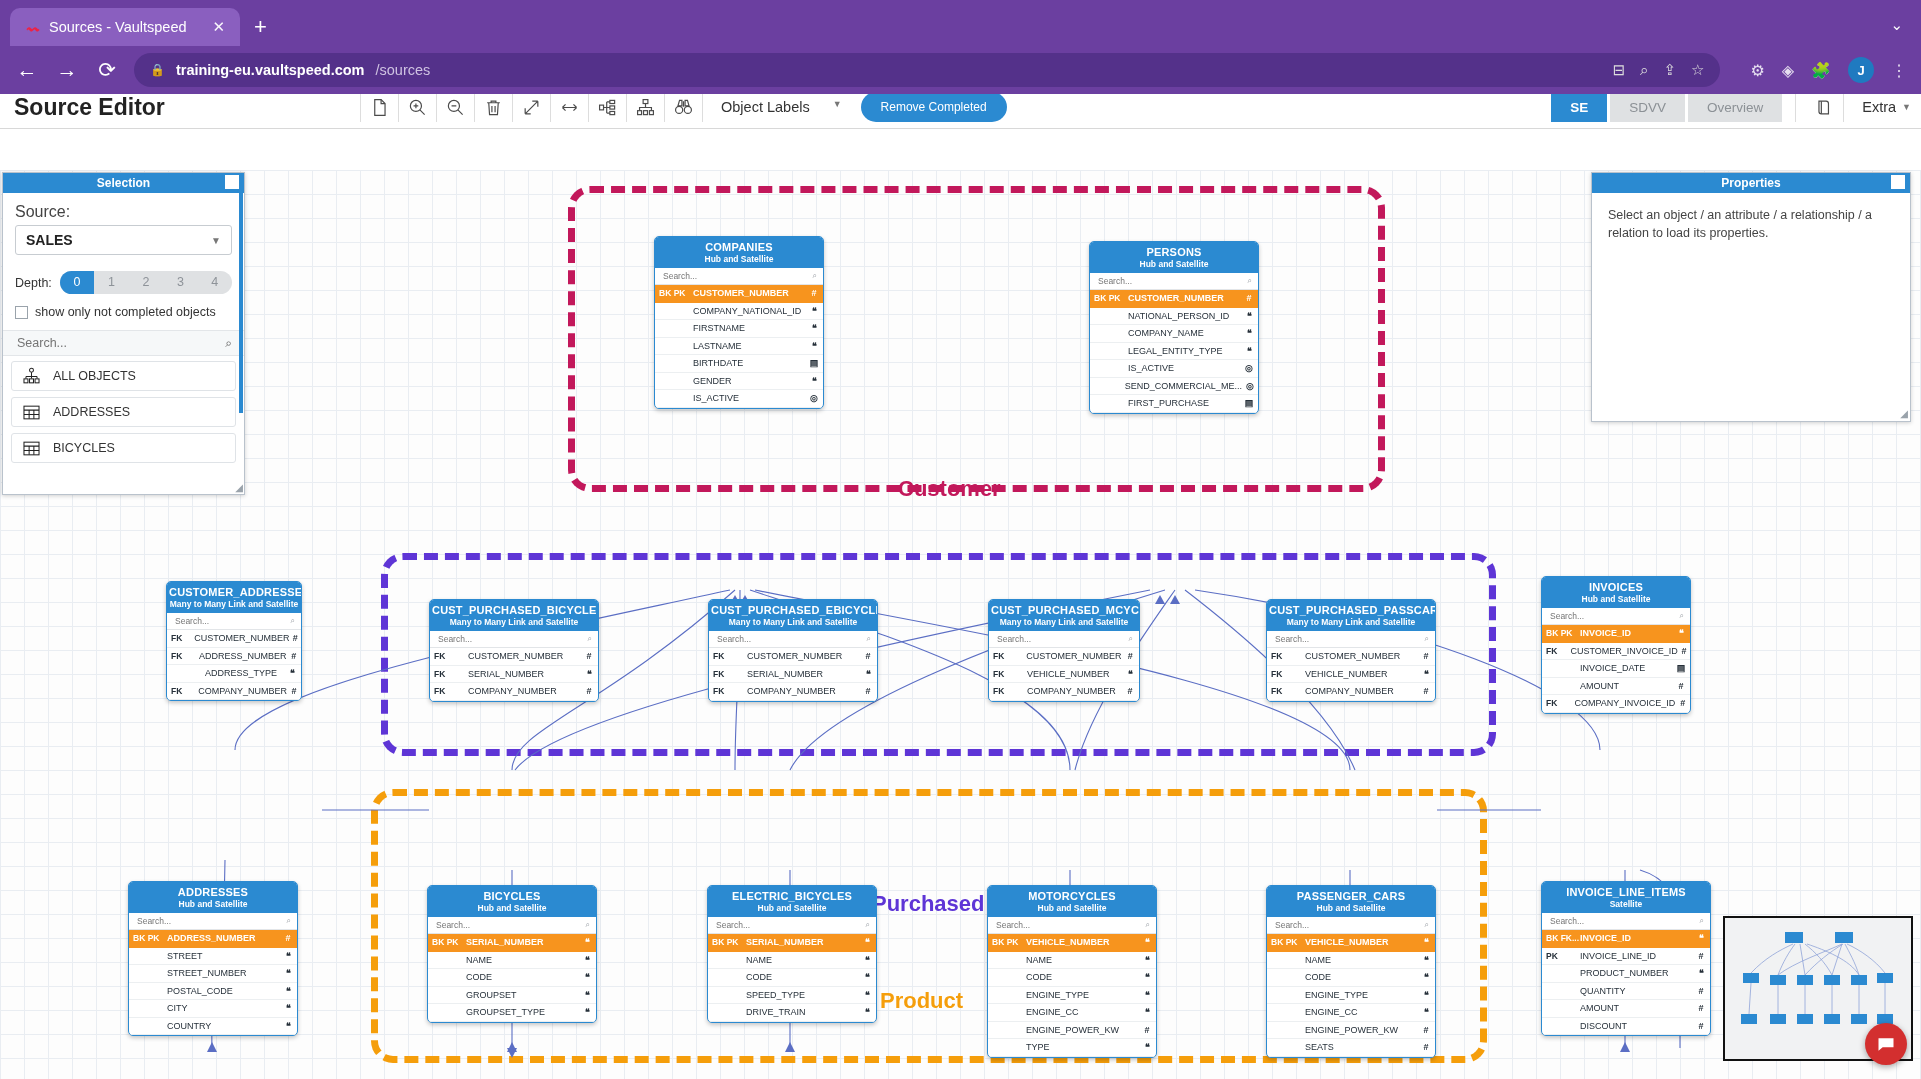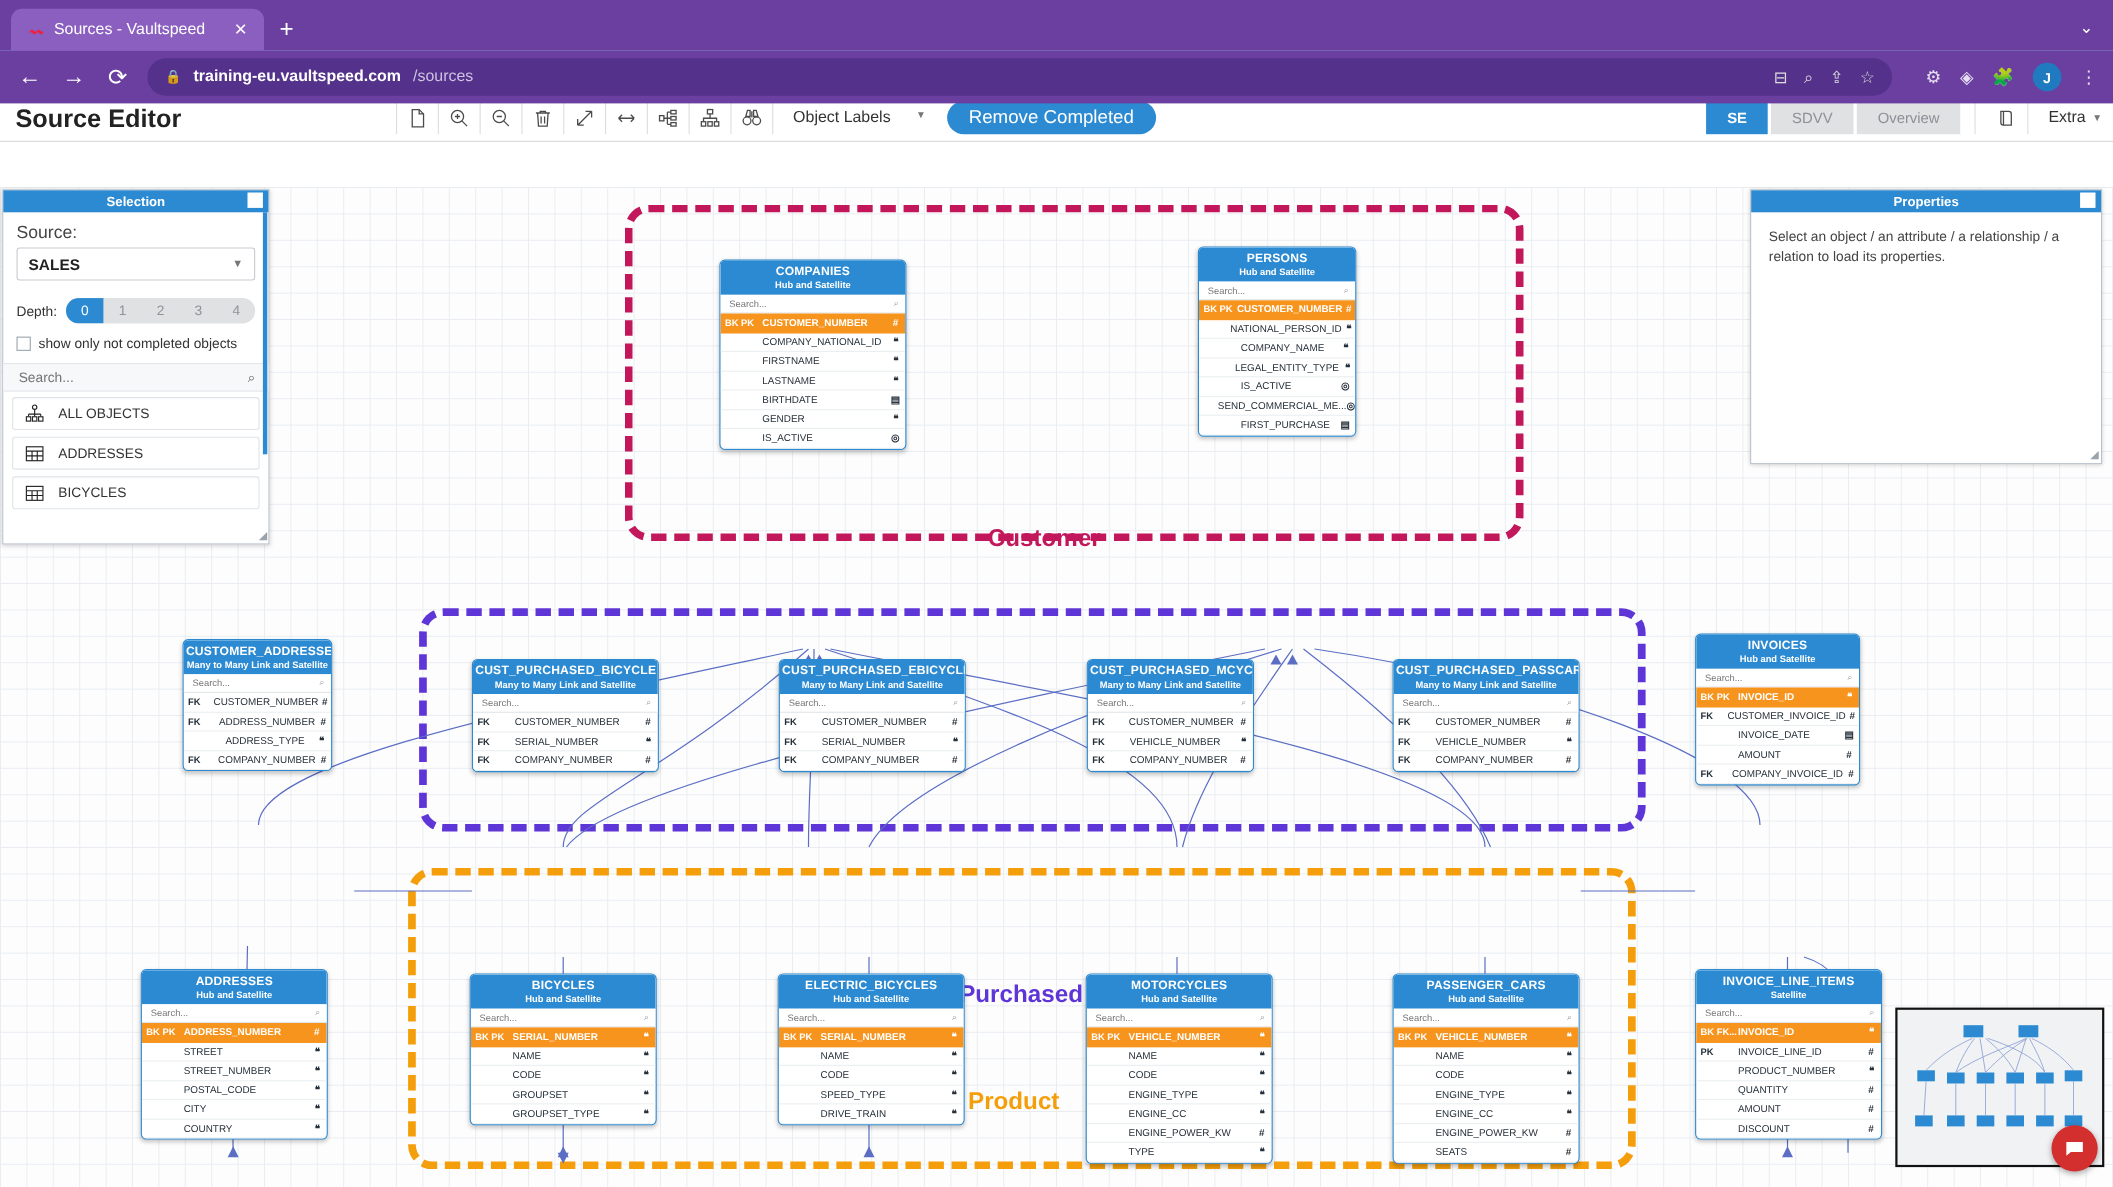--- a/index.html
+++ b/index.html
@@ -58,21 +58,21 @@
 
   
   .toolbar { height:43px; display:flex; align-items:center; border-bottom:1px solid #d8d8d8; background:#fff;}
   .page-title { font-size:23px; font-weight:bold; color:#222; padding-left:14px; width:360px;}
   .tb-sep { width:1px; height:30px; background:#ddd; }
   .tb-btn { width:37px; height:37px; display:flex; align-items:center; justify-content:center; cursor:pointer; }
   .tb-btn svg { stroke:#4b4b4b; fill:none; stroke-width:1.5; }
   .tb-label { font-size:14.5px; color:#333; padding:0 11px 0 18px; cursor:pointer; display:flex;align-items:flex-start;gap:23px;}
   .caret { font-size:9px; color:#777; }
   .blue-pill { background:#2b8ad1; color:#fff; border-radius:17px; height:30px; display:flex;
-    align-items:center; padding:0 20px; font-size:17px; cursor:pointer; margin-left:8px;}
+    align-items:center; padding:0 20px; font-size:12px; cursor:pointer; margin-left:8px;}
   .tb-right { margin-left:auto; display:flex; align-items:center; padding-right:10px; }
   .seg { display:flex; height:29px; }
   .seg div { display:flex; align-items:center; justify-content:center; font-size:13.5px;
     padding:0 19px; background:#dfe1e3; color:#8c9196; cursor:pointer; margin-right:3px;}
   .seg div.on { background:#2b8ad1; color:#fff; font-weight:bold;}
   .extra-lbl { font-size:14.5px; color:#333; display:flex; align-items:center; gap:6px; padding-left:18px; cursor:pointer;}
 
   
   .canvas {
     position:absolute; left:0; top:170px; right:0; bottom:0;
@@ -406,21 +406,21 @@
         <span class="c2">GENDER</span>
         <span class="c3 q">❝</span>
       </div>
     <div class="row">
         <span class="c1"></span>
         <span class="c2">IS_ACTIVE</span>
         <span class="c3">◎</span>
       </div>
   </div>
 
-  <div class="ent" style="left:1089px;top:54px;width:144px;">
+  <div class="ent" style="left:1089px;top:71px;width:170px;">
     <div class="ent-hd">
       <div class="ent-nm">PERSONS</div>
       <div class="ent-sub">Hub and Satellite</div>
     </div>
     <div class="ent-srch">
       <input placeholder="Search..." style="">
       <span class="q">⌕</span>
       </div>
     <div class="row key">
         <span class="c1">BK  PK</span>

